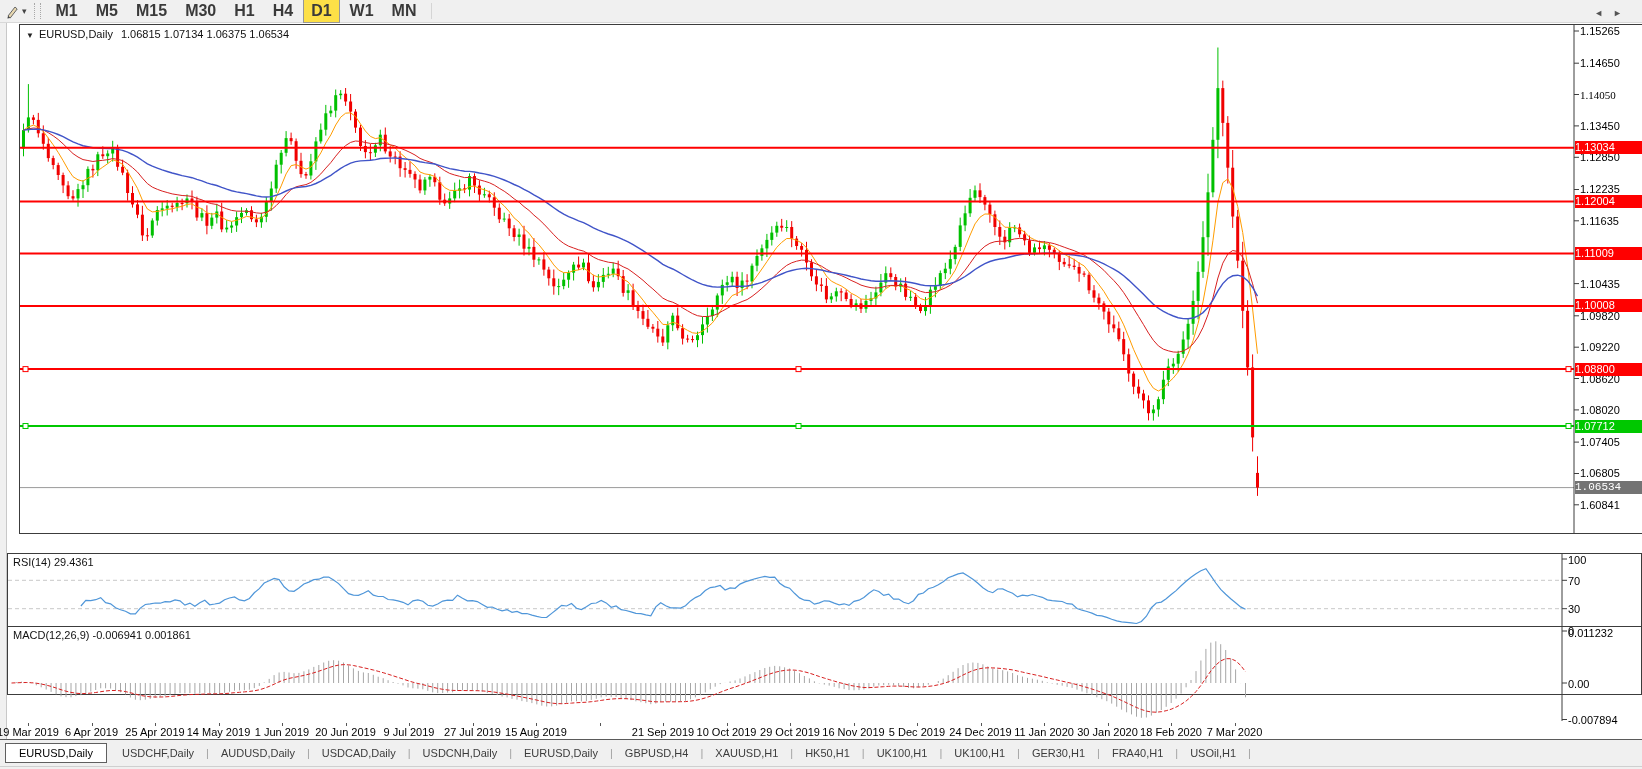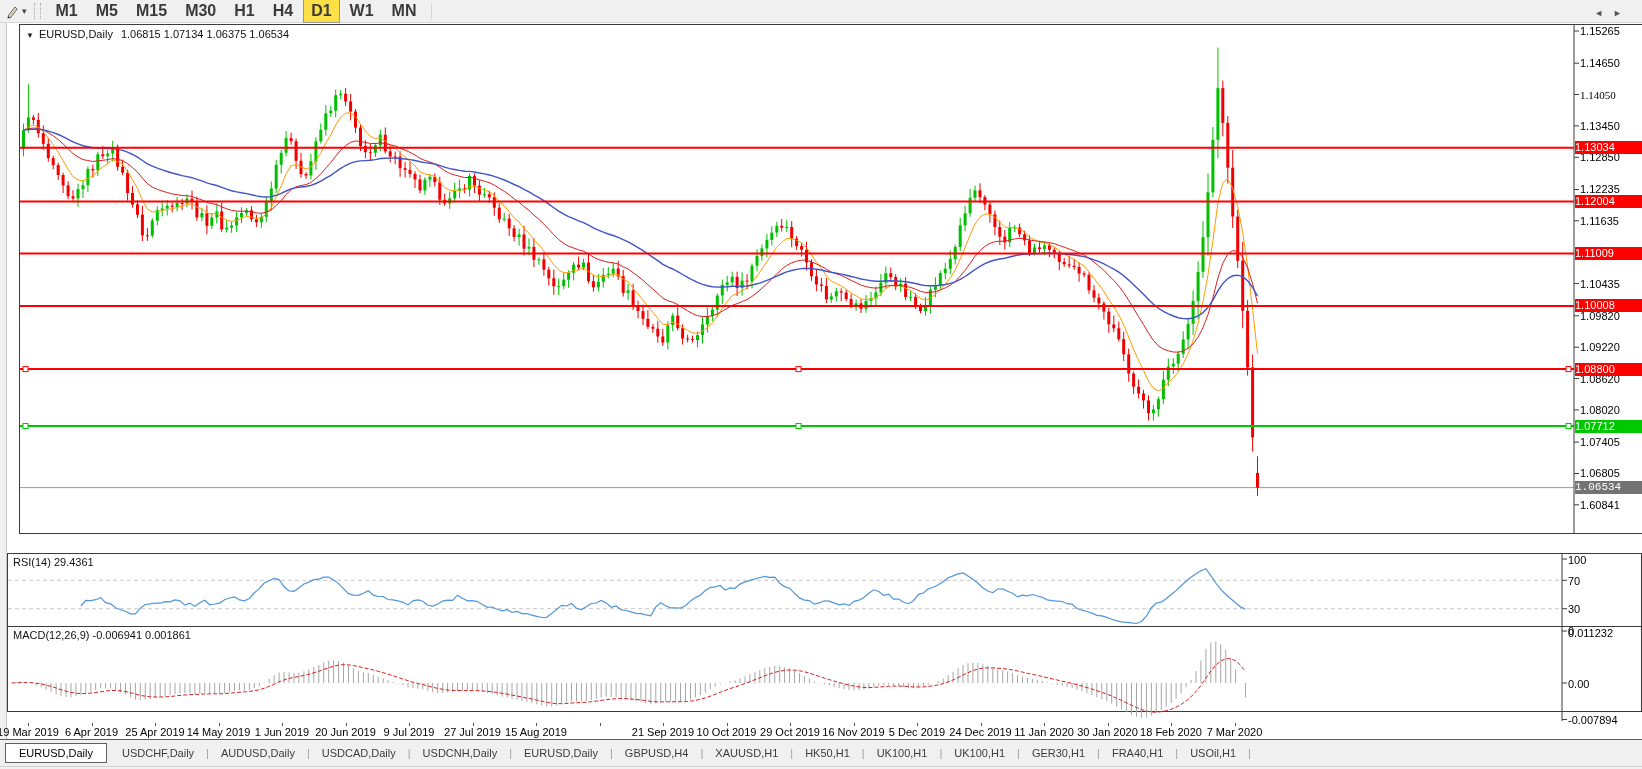--- a/index.html
+++ b/index.html
@@ -9,21 +9,21 @@
   .toolbtn { display:flex; align-items:center; height:20px; padding:0 3px; margin-left:2px; cursor:pointer; }
   .toolbtn .dd { font-size:9px; color:#444; margin-left:2px; }
   .grip { width:7px; height:16px; border-left:1px dotted #a8a8a8; border-right:1px dotted #a8a8a8; margin:0 6px 0 4px; }
   .tfbtn { font-weight:bold; font-size:16px; color:#3a3a3a; padding:2px 7px; margin:0 1px; border:1px solid transparent; cursor:pointer; }
   .tfbtn.active { background:#fde047; border:1px solid #979797; }
   .tf-sep { width:1px; height:16px; background:#d5d5d5; margin:0 5px; }
   #chart-region { position:absolute; left:7px; top:23px; width:1635px; height:716px; background:#fff; }
   .panel { position:absolute; left:0; width:1635px; background:#fff; border:1px solid #3c3c3c; }
   #price-panel { top:1px;  height:510px;margin-left:12px; }
   #rsi-panel   { top:514px; height:103px;margin-top:16px; }
-  #macd-panel  { top:603px; height:86px; }
+  #macd-panel  { top:603px; height:69px; }
   .panel svg { position:absolute; left:0; top:0; }
   .chart-title { position:absolute; left:6px; top:3px; z-index:5; color:#111; white-space:pre; }
   .chart-title .tri { font-size:8px; margin-right:5px; color:#222; }
   .ind-label { position:absolute; left:5px; top:2px; z-index:5; color:#111; }
   .ax-label { position:absolute; left:1560px; width:74px; height:12px; line-height:12px; color:#000; z-index:4; }
   .lvl-label { position:absolute; left:1555px; width:84px; height:13px; line-height:13px; padding-left:0; color:#fff; z-index:6; }
   #date-row { position:absolute; left:0; top:700px; width:1635px; height:28px; background:#fff; }
   .date-label { position:absolute; top:3px; transform:translateX(-50%); white-space:nowrap; color:#000; }
   .date-tick { position:absolute; top:0; width:1px; height:3px; background:#555; }
   #tab-bar { position:absolute; left:0; top:739px; width:1642px; height:27px; background:#f0f0f0; border-top:1px solid #5a5a5a; display:flex; align-items:center; padding-left:5px; }

